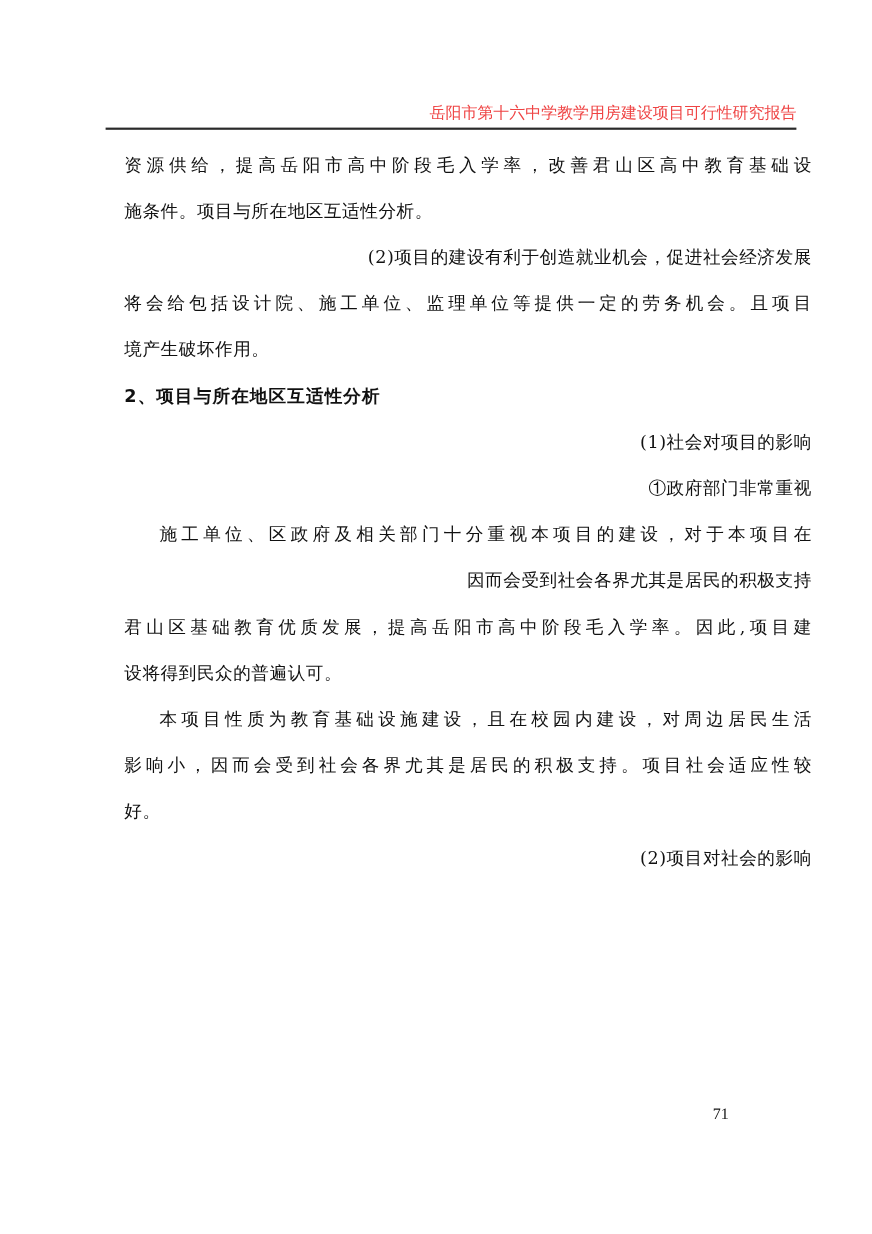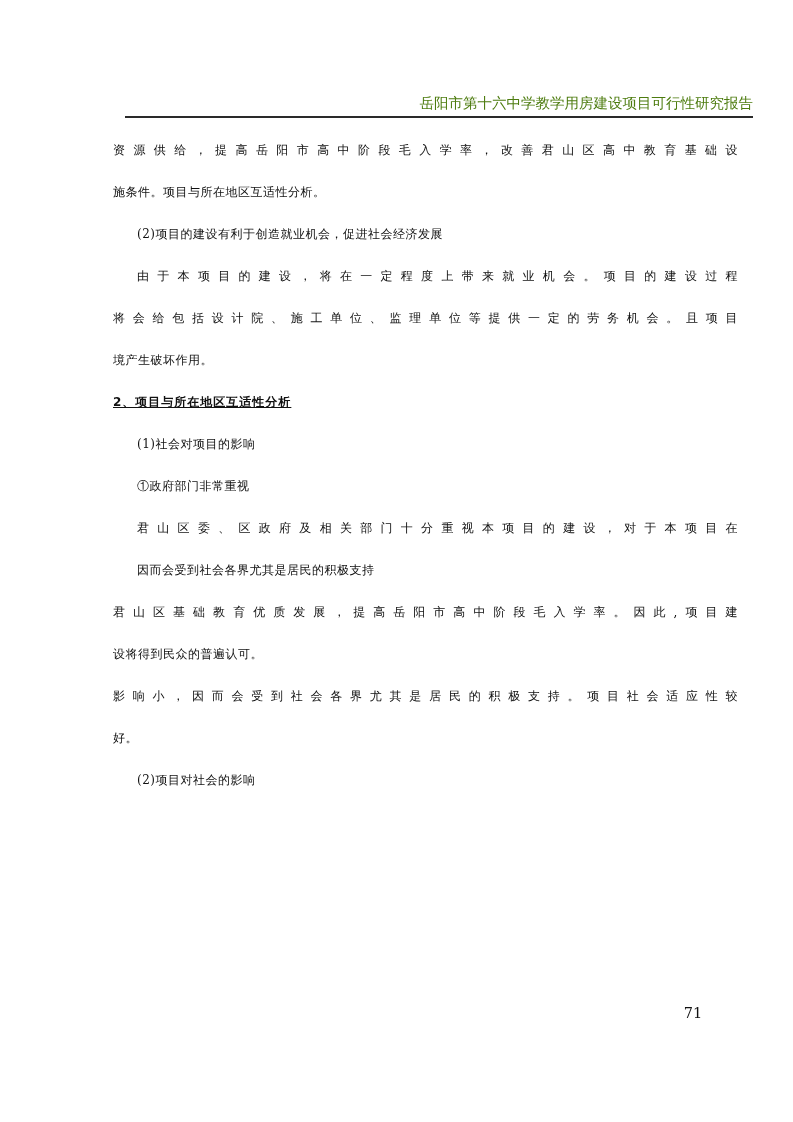--- a/index.html
+++ b/index.html
@@ -12,94 +12,95 @@
     width: 793px;
     height: 1122px;
     background: #ffffff;
     overflow: hidden;
     font-family: "DejaVu Serif", "Liberation Serif", serif;
     color: #111111;
   }
   
   .page-header {
     position: absolute;
-    left: 125px;
+    left: 96px;
     top: 92px;
     width: 628px;
     text-align: right;
     font-size: 14.5px;
     line-height: 22px;
     padding-bottom: 2px;
     border-bottom: 2px solid #2a2a2a;
-    color: #4d7c0f;
+    color: #ef4444;
   }
   
   .doc-body {
     position: absolute;
     left: 113px;
     top: 129px;
     width: 625px;
   }
   .line {
-    font-size: 12px;
+    font-size: 16px;
     line-height: 42px;
     height: 42px;
     text-align: left;
     letter-spacing: 0.5px;
     white-space: nowrap;
   }
   .line.fill {
     white-space: normal;
     text-align: justify;
     text-align-last: justify;
   }
   .line.indent {
     text-indent: 2em;
+    text-align: right;
   }
   .line.heading {
     font-family: "DejaVu Sans", "Liberation Sans", sans-serif;
     font-weight: bold;
     letter-spacing: 1px;
-    text-decoration: underline;
   }
   
   .page-number {
     position: absolute;
     left: 648px;
     top: 1003px;
     width: 90px;
-    text-align: center;
+    text-align: left;
     font-size: 14.5px;
     line-height: 20px;
     color: #111111;
+    font-family: Liberation Serif, serif;
   }
 </style>
 </head>
 <body>
 
 <div class="page">
 
   <div class="page-header">
     <span>岳阳市第十六中学教学用房建设项目可行性研究报告</span>
   </div>
 
   <div class="doc-body">
     <div class="line fill">资源供给，提高岳阳市高中阶段毛入学率，改善君山区高中教育基础设</div>
     <div class="line">施条件。项目与所在地区互适性分析。</div>
     <div class="line indent">(2)项目的建设有利于创造就业机会，促进社会经济发展</div>
-    <div class="line indent fill">由于本项目的建设，将在一定程度上带来就业机会。项目的建设过程</div>
     <div class="line fill">将会给包括设计院、施工单位、监理单位等提供一定的劳务机会。且项目</div>
     <div class="line">境产生破坏作用。</div>
     <div class="line heading">2、项目与所在地区互适性分析</div>
     <div class="line indent">(1)社会对项目的影响</div>
     <div class="line indent">①政府部门非常重视</div>
-    <div class="line indent fill">君山区委、区政府及相关部门十分重视本项目的建设，对于本项目在</div>
+    <div class="line indent fill">施工单位、区政府及相关部门十分重视本项目的建设，对于本项目在</div>
     <div class="line indent">因而会受到社会各界尤其是居民的积极支持</div>
     <div class="line fill">君山区基础教育优质发展，提高岳阳市高中阶段毛入学率。因此,项目建</div>
     <div class="line">设将得到民众的普遍认可。</div>
+    <div class="line indent fill">本项目性质为教育基础设施建设，且在校园内建设，对周边居民生活</div>
     <div class="line fill">影响小，因而会受到社会各界尤其是居民的积极支持。项目社会适应性较</div>
     <div class="line">好。</div>
     <div class="line indent">(2)项目对社会的影响</div>
   </div>
 
   <div class="page-number">71</div>
 
 </div>
 
 </body></html>

